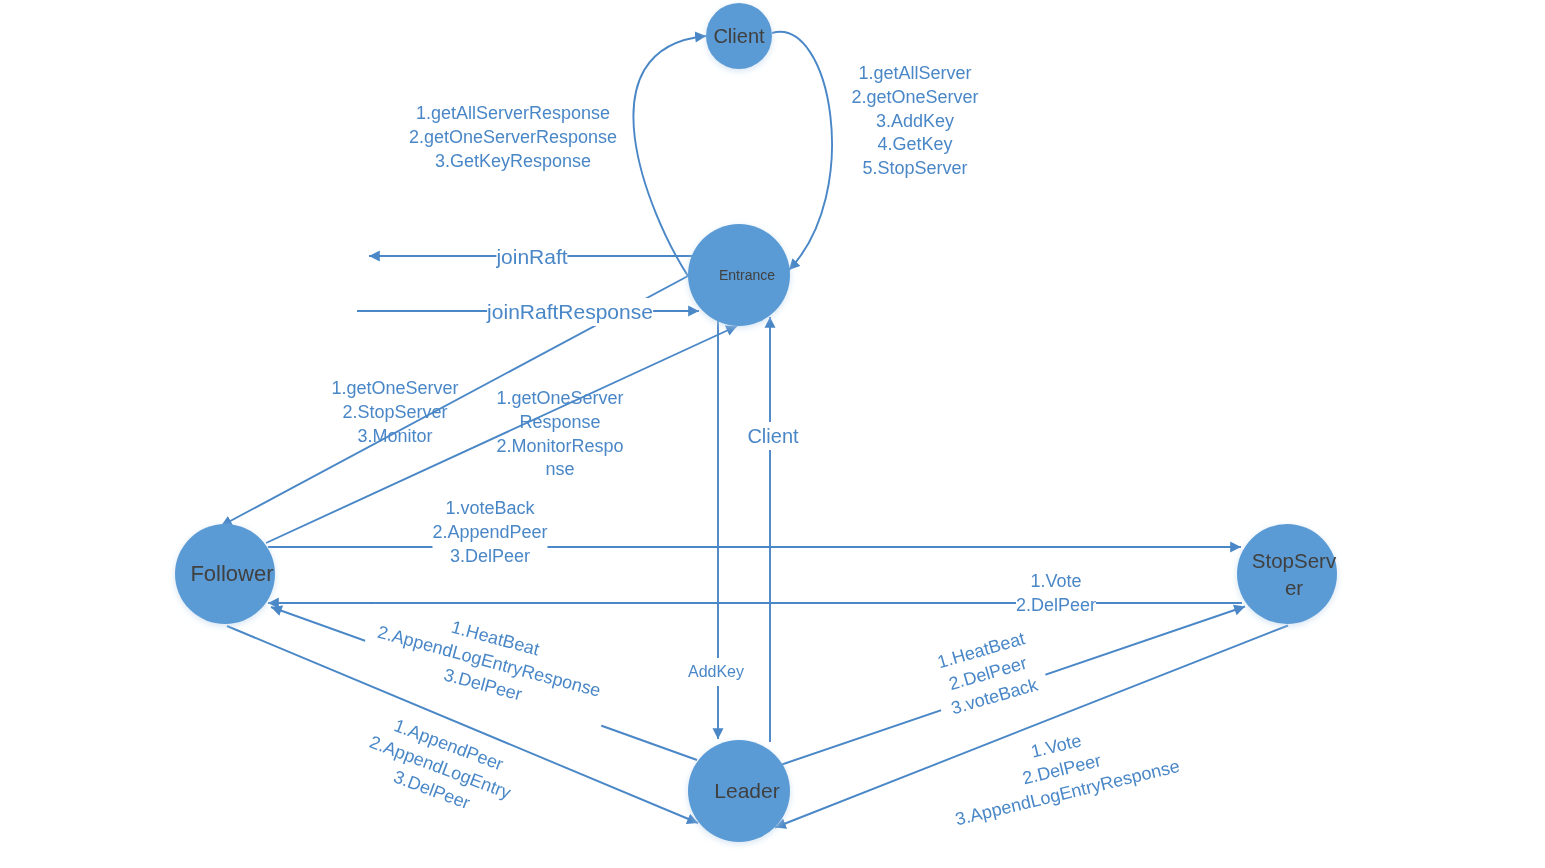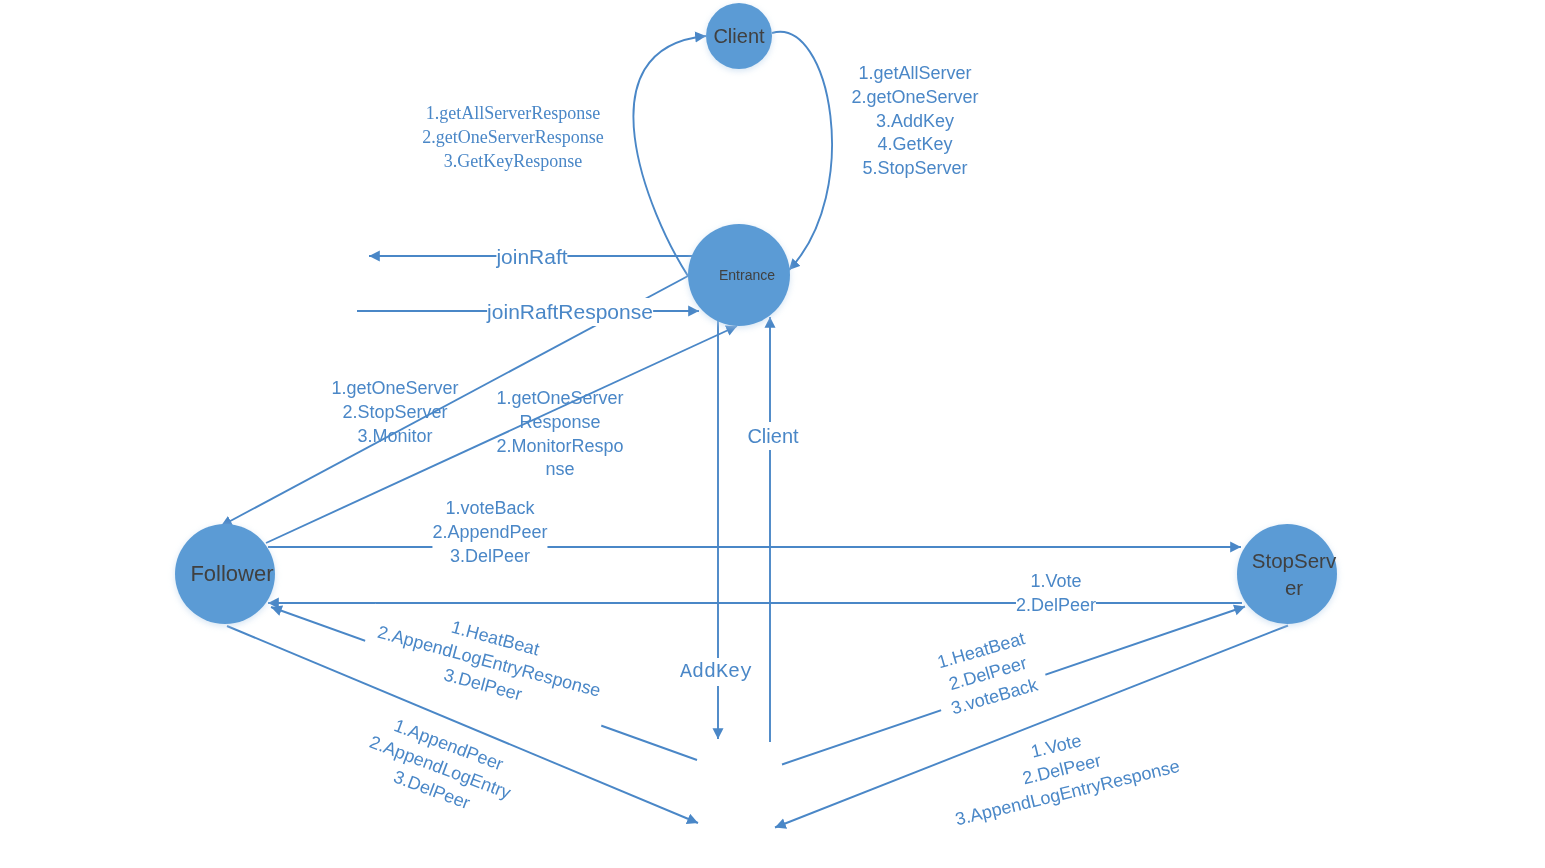--- a/index.html
+++ b/index.html
@@ -73,39 +73,42 @@
   </div>
   <div class="node" style="left:688px;top:224px;width:102px;height:102px;font-size:14px;">
     <span>Entrance</span>
   </div>
   <div class="node" style="left:175px;top:524px;width:100px;height:100px;font-size:22px;">
     <span>Follower</span>
   </div>
   <div class="node" style="left:1237px;top:524px;width:100px;height:100px;font-size:20.5px;">
     <span>StopServer</span>
   </div>
+  <div class="node" style="left:688px;top:740px;width:102px;height:102px;font-size:21px;">
+    <span>Leader</span>
+  </div>
 
   <div class="lbl" style="left:915px;top:62px;"><span>1.getAllServer
 2.getOneServer
 3.AddKey
 4.GetKey
 5.StopServer</span></div>
-  <div class="lbl" style="left:513px;top:102px;font-family:Liberation Serif, serif;"><span>1.getAllServerResponse
+  <div class="lbl" style="left:513px;top:102px;"><span>1.getAllServerResponse
 2.getOneServerResponse
 3.GetKeyResponse</span></div>
   <div class="lbl" style="left:532px;top:243px;font-size:21px;line-height:28px;"><span class="bg">joinRaft</span></div>
   <div class="lbl" style="left:530px;top:298px;font-size:21px;line-height:28px;margin-left:40px;"><span class="bg">joinRaftResponse</span></div>
   <div class="lbl" style="left:395px;top:377px;"><span>1.getOneServer
 2.StopServer
 3.Monitor</span></div>
   <div class="lbl" style="left:560px;top:387px;"><span>1.getOneServer
 Response
 2.MonitorRespo
 nse</span></div>
-  <div class="lbl" style="left:716px;top:658px;font-size:20px;line-height:28px;font-family:Liberation Mono, monospace;"><span class="bg">AddKey</span></div>
+  <div class="lbl" style="left:716px;top:658px;font-size:16px;line-height:28px;"><span class="bg">AddKey</span></div>
   <div class="lbl" style="left:773px;top:422px;font-size:20px;line-height:28px;"><span class="bg">Client</span></div>
   <div class="lbl" style="left:490px;top:497px;"><span class="bg">1.voteBack
 2.AppendPeer
 3.DelPeer</span></div>
   <div class="lbl" style="left:1056px;top:570px;"><span class="bg">1.Vote
 2.DelPeer</span></div>
   <div class="lbl rot" style="left:489px;top:662px;--rot:15deg;"><span class="bg">1.HeatBeat
 2.AppendLogEntryResponse
 3.DelPeer</span></div>
   <div class="lbl rot" style="left:440px;top:768px;--rot:20.5deg;"><span class="bg">1.AppendPeer

